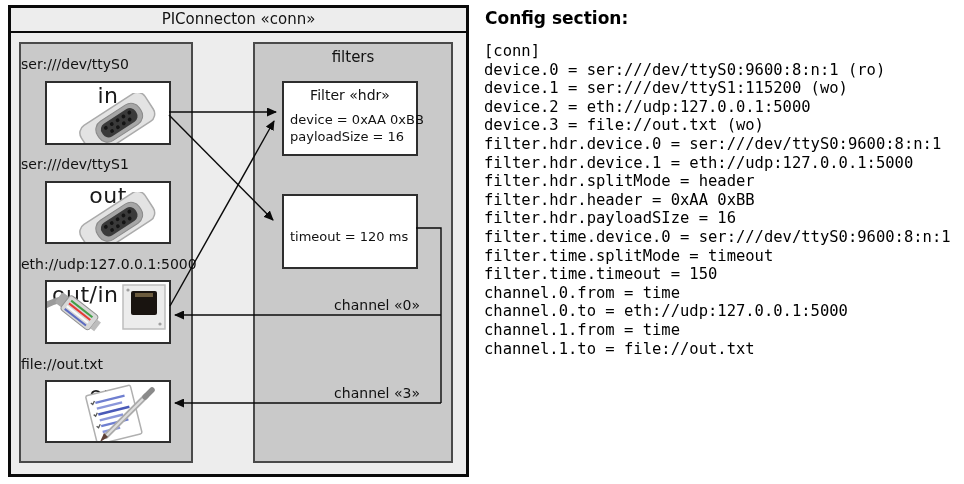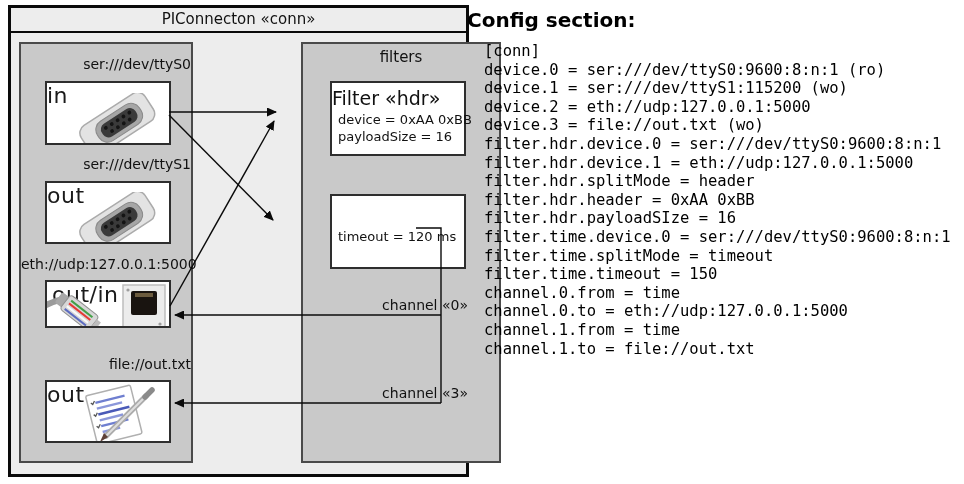--- a/index.html
+++ b/index.html
@@ -13,48 +13,48 @@
     background:#ededed; border:3px solid #0a0a0a;
   }
   .diagram-title {
     position:absolute; left:8px; top:10px; width:461px;
     text-align:center; font-size:15px; color:#111;
   }
   .title-sep { position:absolute; left:11px; top:31px; width:455px; height:0; border-top:2px solid #0a0a0a; }
 
   .panel { position:absolute; background:#c9c9c9; border:2px solid #4a4a4a; }
   .devices-panel { left:19px; top:42px; width:174px; height:421px; }
-  .filters-panel { left:253px; top:42px; width:200px; height:421px;margin-left:48px; }
+  .filters-panel { left:253px; top:42px; width:200px; height:421px; }
 
   .filters-title { position:absolute; left:0; top:4px; width:100%; text-align:center; font-size:15px; color:#111; }
 
-  .dev-label { position:absolute; left:0; width:100%; text-align:right; font-size:14px; white-space:nowrap; color:#111; }
+  .dev-label { position:absolute; left:0; width:100%; text-align:left; font-size:14px; white-space:nowrap; color:#111; }
   .dev-box {
     position:absolute; left:24px; width:126px; background:#ffffff;
     border:2px solid #2e2e2e; overflow:hidden;
   }
-  .dir { position:absolute; top:0px; left:0; width:100%; font-size:22px; letter-spacing:0.5px; color:#1a1a1a; }
+  .dir { position:absolute; top:0px; left:0; width:100%; text-align:center; font-size:22px; letter-spacing:0.5px; color:#1a1a1a; }
   .dir.left { text-align:left; padding-left:5px; }
 
   .filter-card {
     position:absolute; left:27px; width:136px; height:75px;
     background:#ffffff; border:2px solid #2e2e2e;
   }
-  .filter-title { position:absolute; top:4px; left:0; width:100%; text-align:left; font-size:19px; color:#111; }
+  .filter-title { position:absolute; top:4px; left:0; width:100%; text-align:center; font-size:14px; color:#111; }
   .filter-attr { position:absolute; left:6px; font-size:13px; white-space:nowrap; color:#111; }
 
   .channel-label { position:absolute; left:27px; width:138px; text-align:right; font-size:14px; color:#111; }
 
   svg.overlay { position:absolute; left:0; top:0; width:964px; height:484px; pointer-events:none; z-index:5; }
   svg.dev-icon { position:absolute; }
 
   
   .config-heading {
-    position:absolute; left:467px; top:8px;
-    font-size:20px; font-weight:700; color:#000;
+    position:absolute; left:485px; top:8px;
+    font-size:17px; font-weight:700; color:#000;
   }
   .config-lines {
     position:absolute; left:484px; top:42px;
     font-family:"DejaVu Sans Mono", monospace; font-weight:400;
     font-size:15.5px; line-height:18.6px; white-space:pre; color:#000;
   }
 </style>
 </head>
 <body>
 
@@ -104,21 +104,21 @@
           <circle cx="43.5" cy="34" r="1.9" fill="#141414"></circle>
             <circle cx="50.5" cy="34" r="1.9" fill="#141414"></circle>
             <circle cx="57.5" cy="34" r="1.9" fill="#141414"></circle>
             <circle cx="64.5" cy="34" r="1.9" fill="#141414"></circle>
           <circle cx="22" cy="41" r="2.2" fill="#8f8f8f"></circle>
         </g>
       </svg>
     </div>
 
     <div class="dev-label" style="top:212px">eth://udp:127.0.0.1:5000</div>
-    <div class="dev-box" style="top:236px;height:48px">
+    <div class="dev-box" style="top:236px;height:64px">
       <div class="dir left">out/in</div>
       <svg class="dev-icon" style="left:0;top:0" width="124" height="60" viewBox="0 0 124 60">
         <g>
           <rect x="76" y="3" width="42" height="44" fill="#ececec" stroke="#bdbdbd" stroke-width="1.5"></rect>
           <circle cx="81" cy="8" r="1.6" fill="#9e9e9e"></circle>
             <circle cx="113" cy="42" r="1.6" fill="#9e9e9e"></circle>
           <rect x="84" y="9" width="26" height="24" rx="2" fill="#191410"></rect>
           <rect x="88" y="11" width="18" height="4" fill="#6b5b3e"></rect>
         </g>
         <g transform="rotate(38 34 32)">

